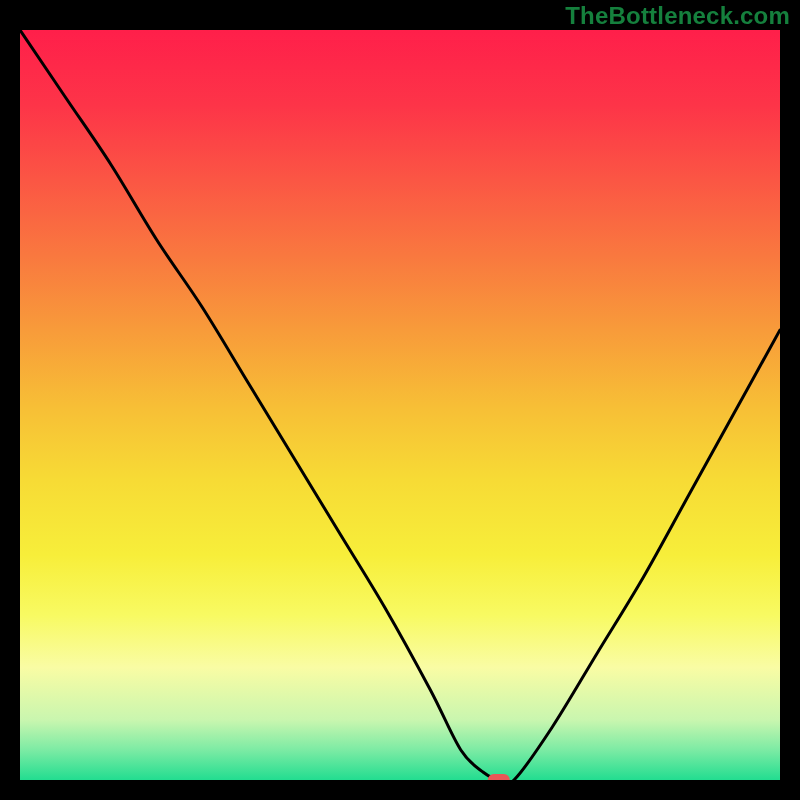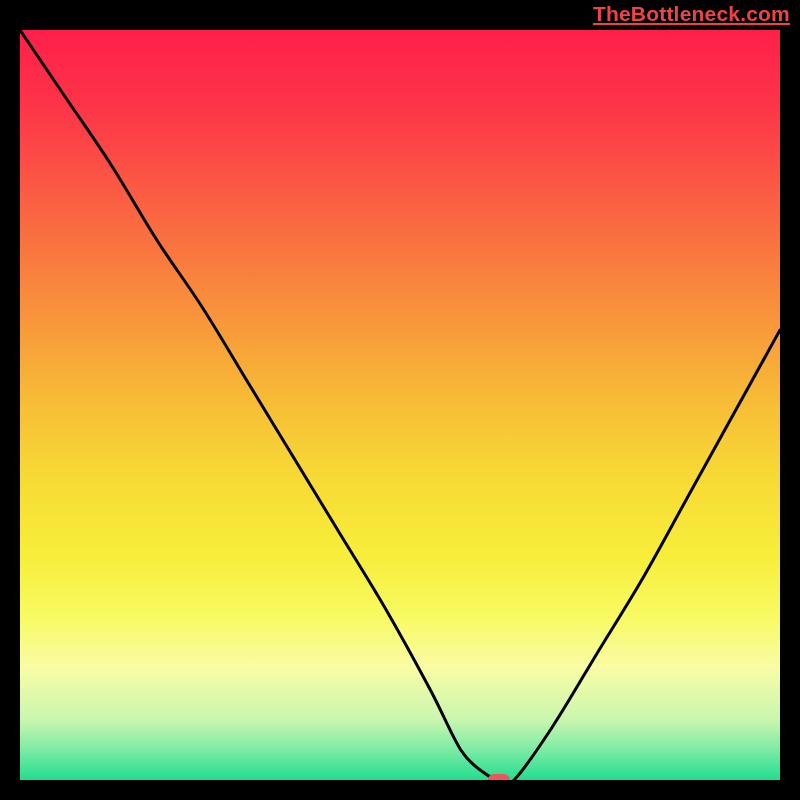--- a/index.html
+++ b/index.html
@@ -14,26 +14,25 @@
     position: relative;
     width: 800px;
     height: 800px;
     background: #000;
   }
   .watermark {
     position: absolute;
     top: 2px;
     right: 10px;
     font-family: Arial, Helvetica, sans-serif;
-    font-size: 21px;
+    font-size: 24px;
     font-weight: bold;
-    color: #ef4444;
+    color: #15803d;
     letter-spacing: 0.2px;
     z-index: 4;
-    text-decoration: underline;
   }
   .plot {
     position: absolute;
     left: 20px;
     top: 30px;
     width: 760px;
     height: 750px;
   }
   .plot svg {
     display: block;

